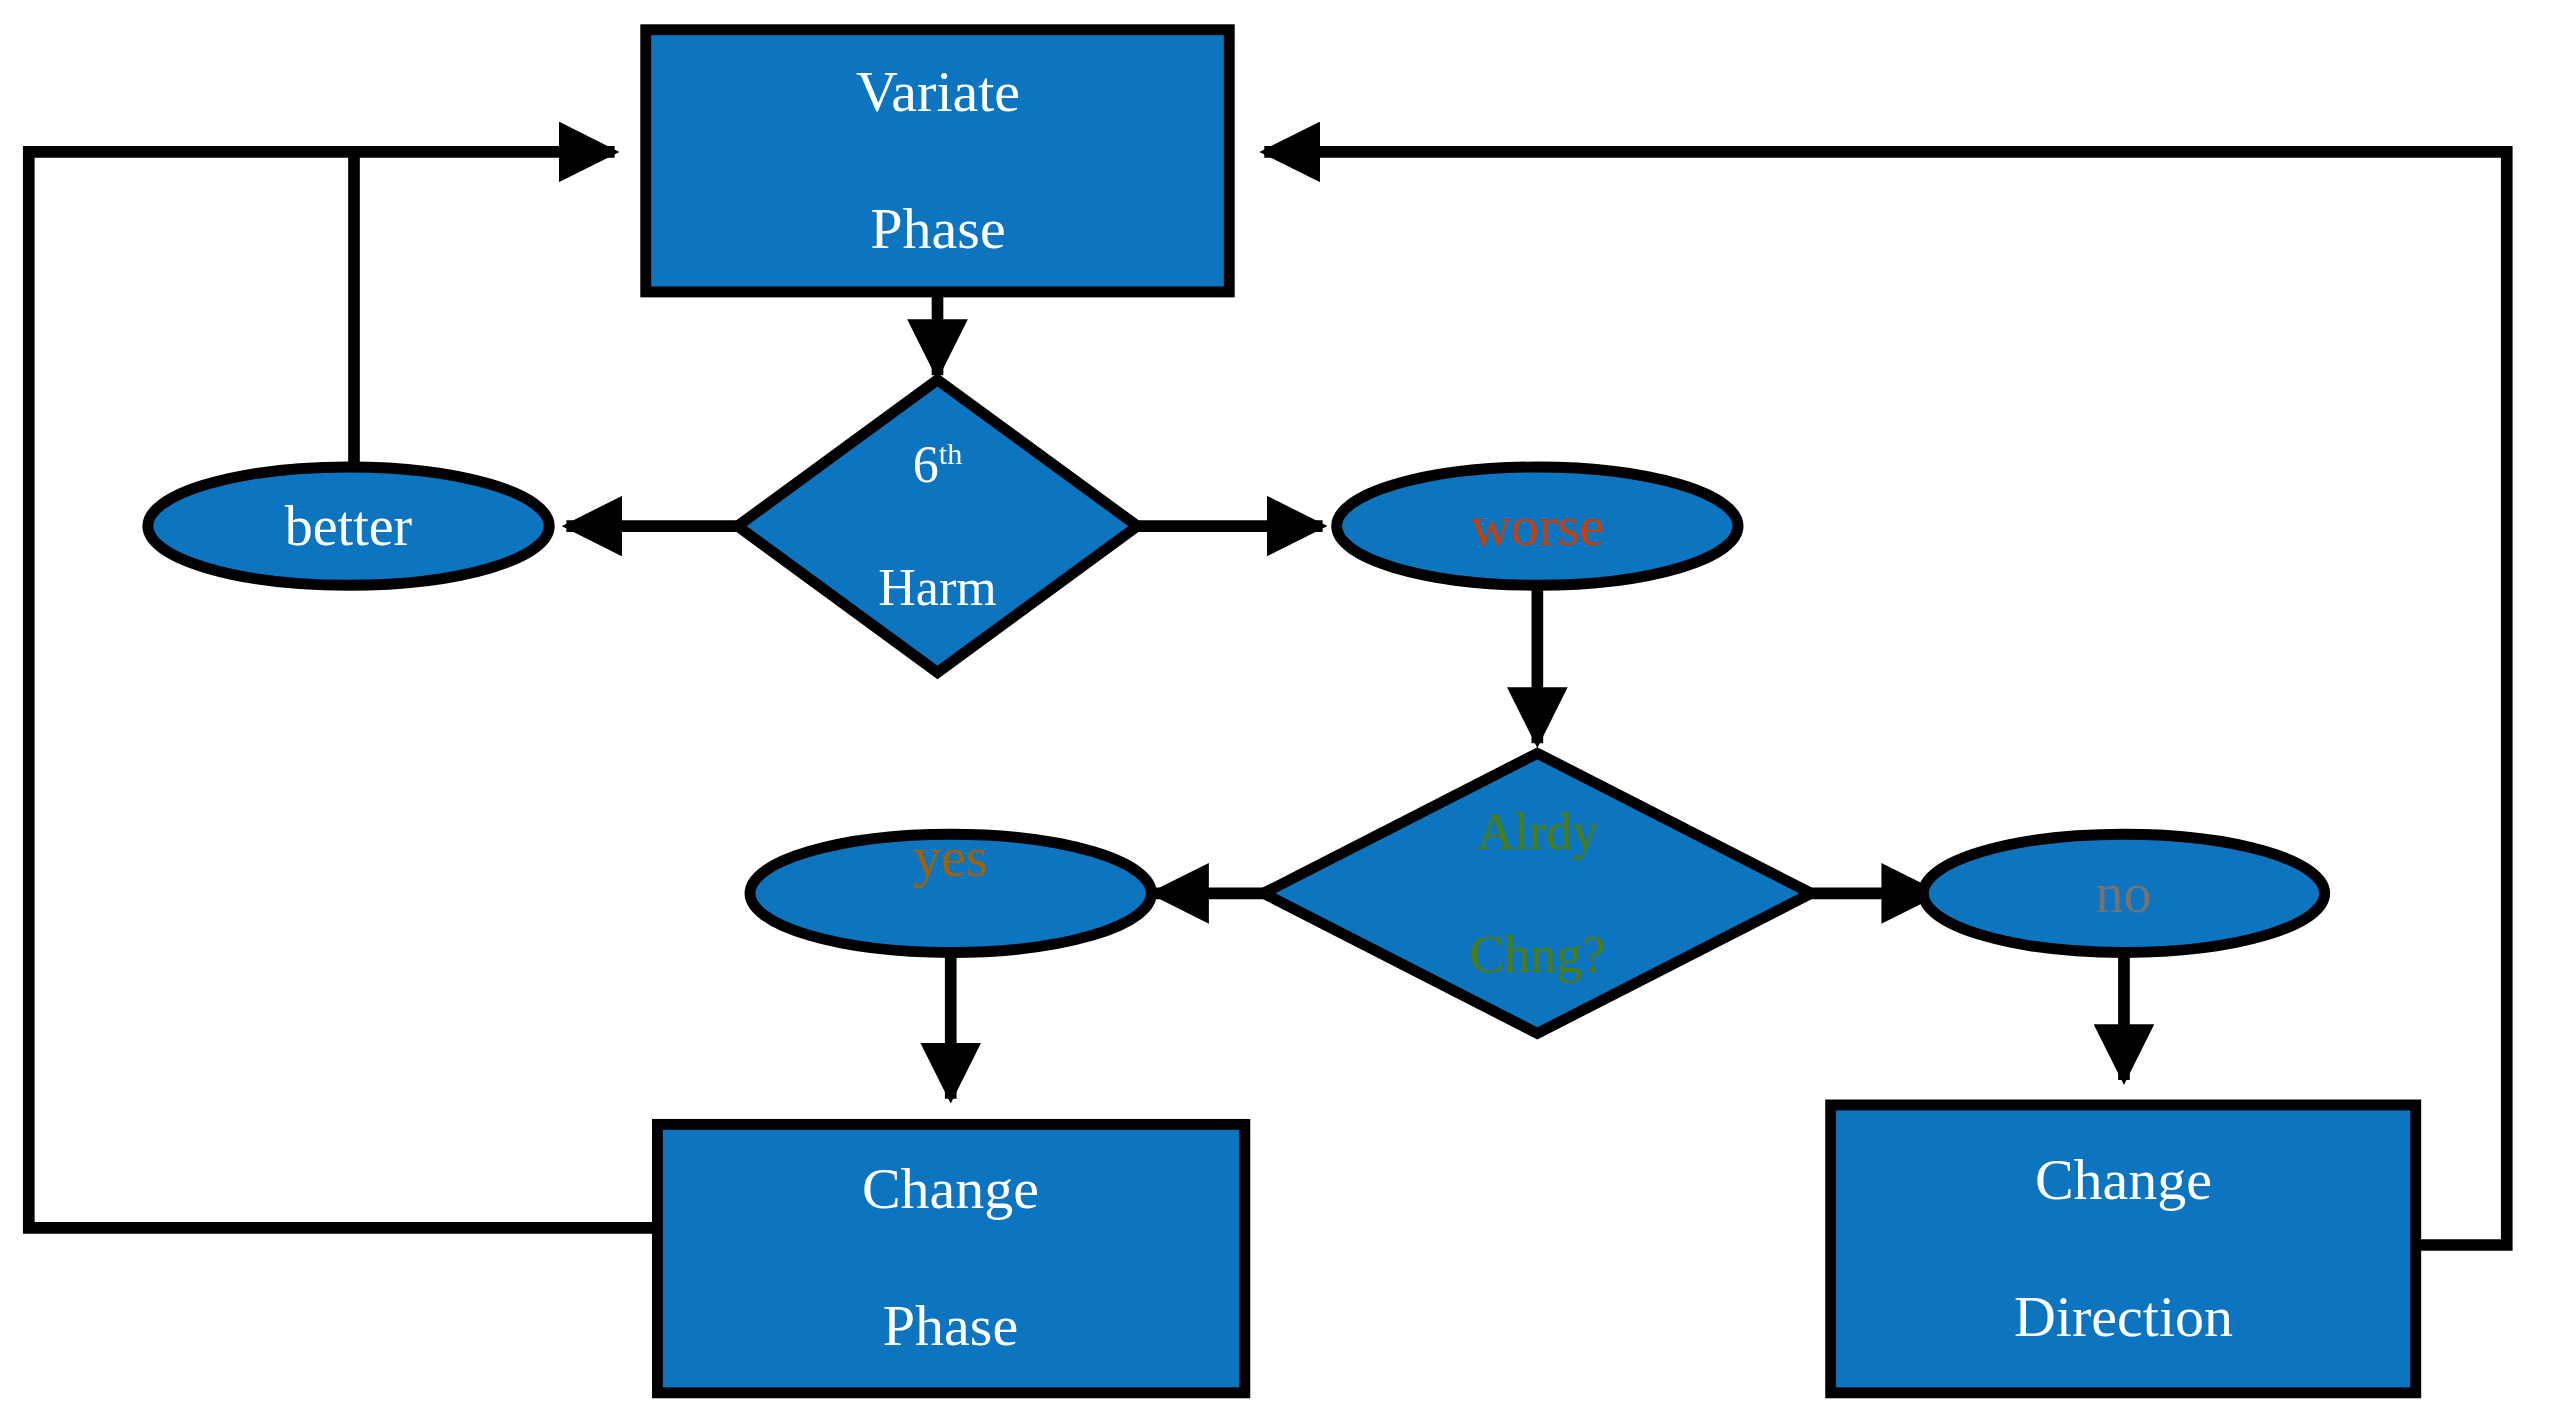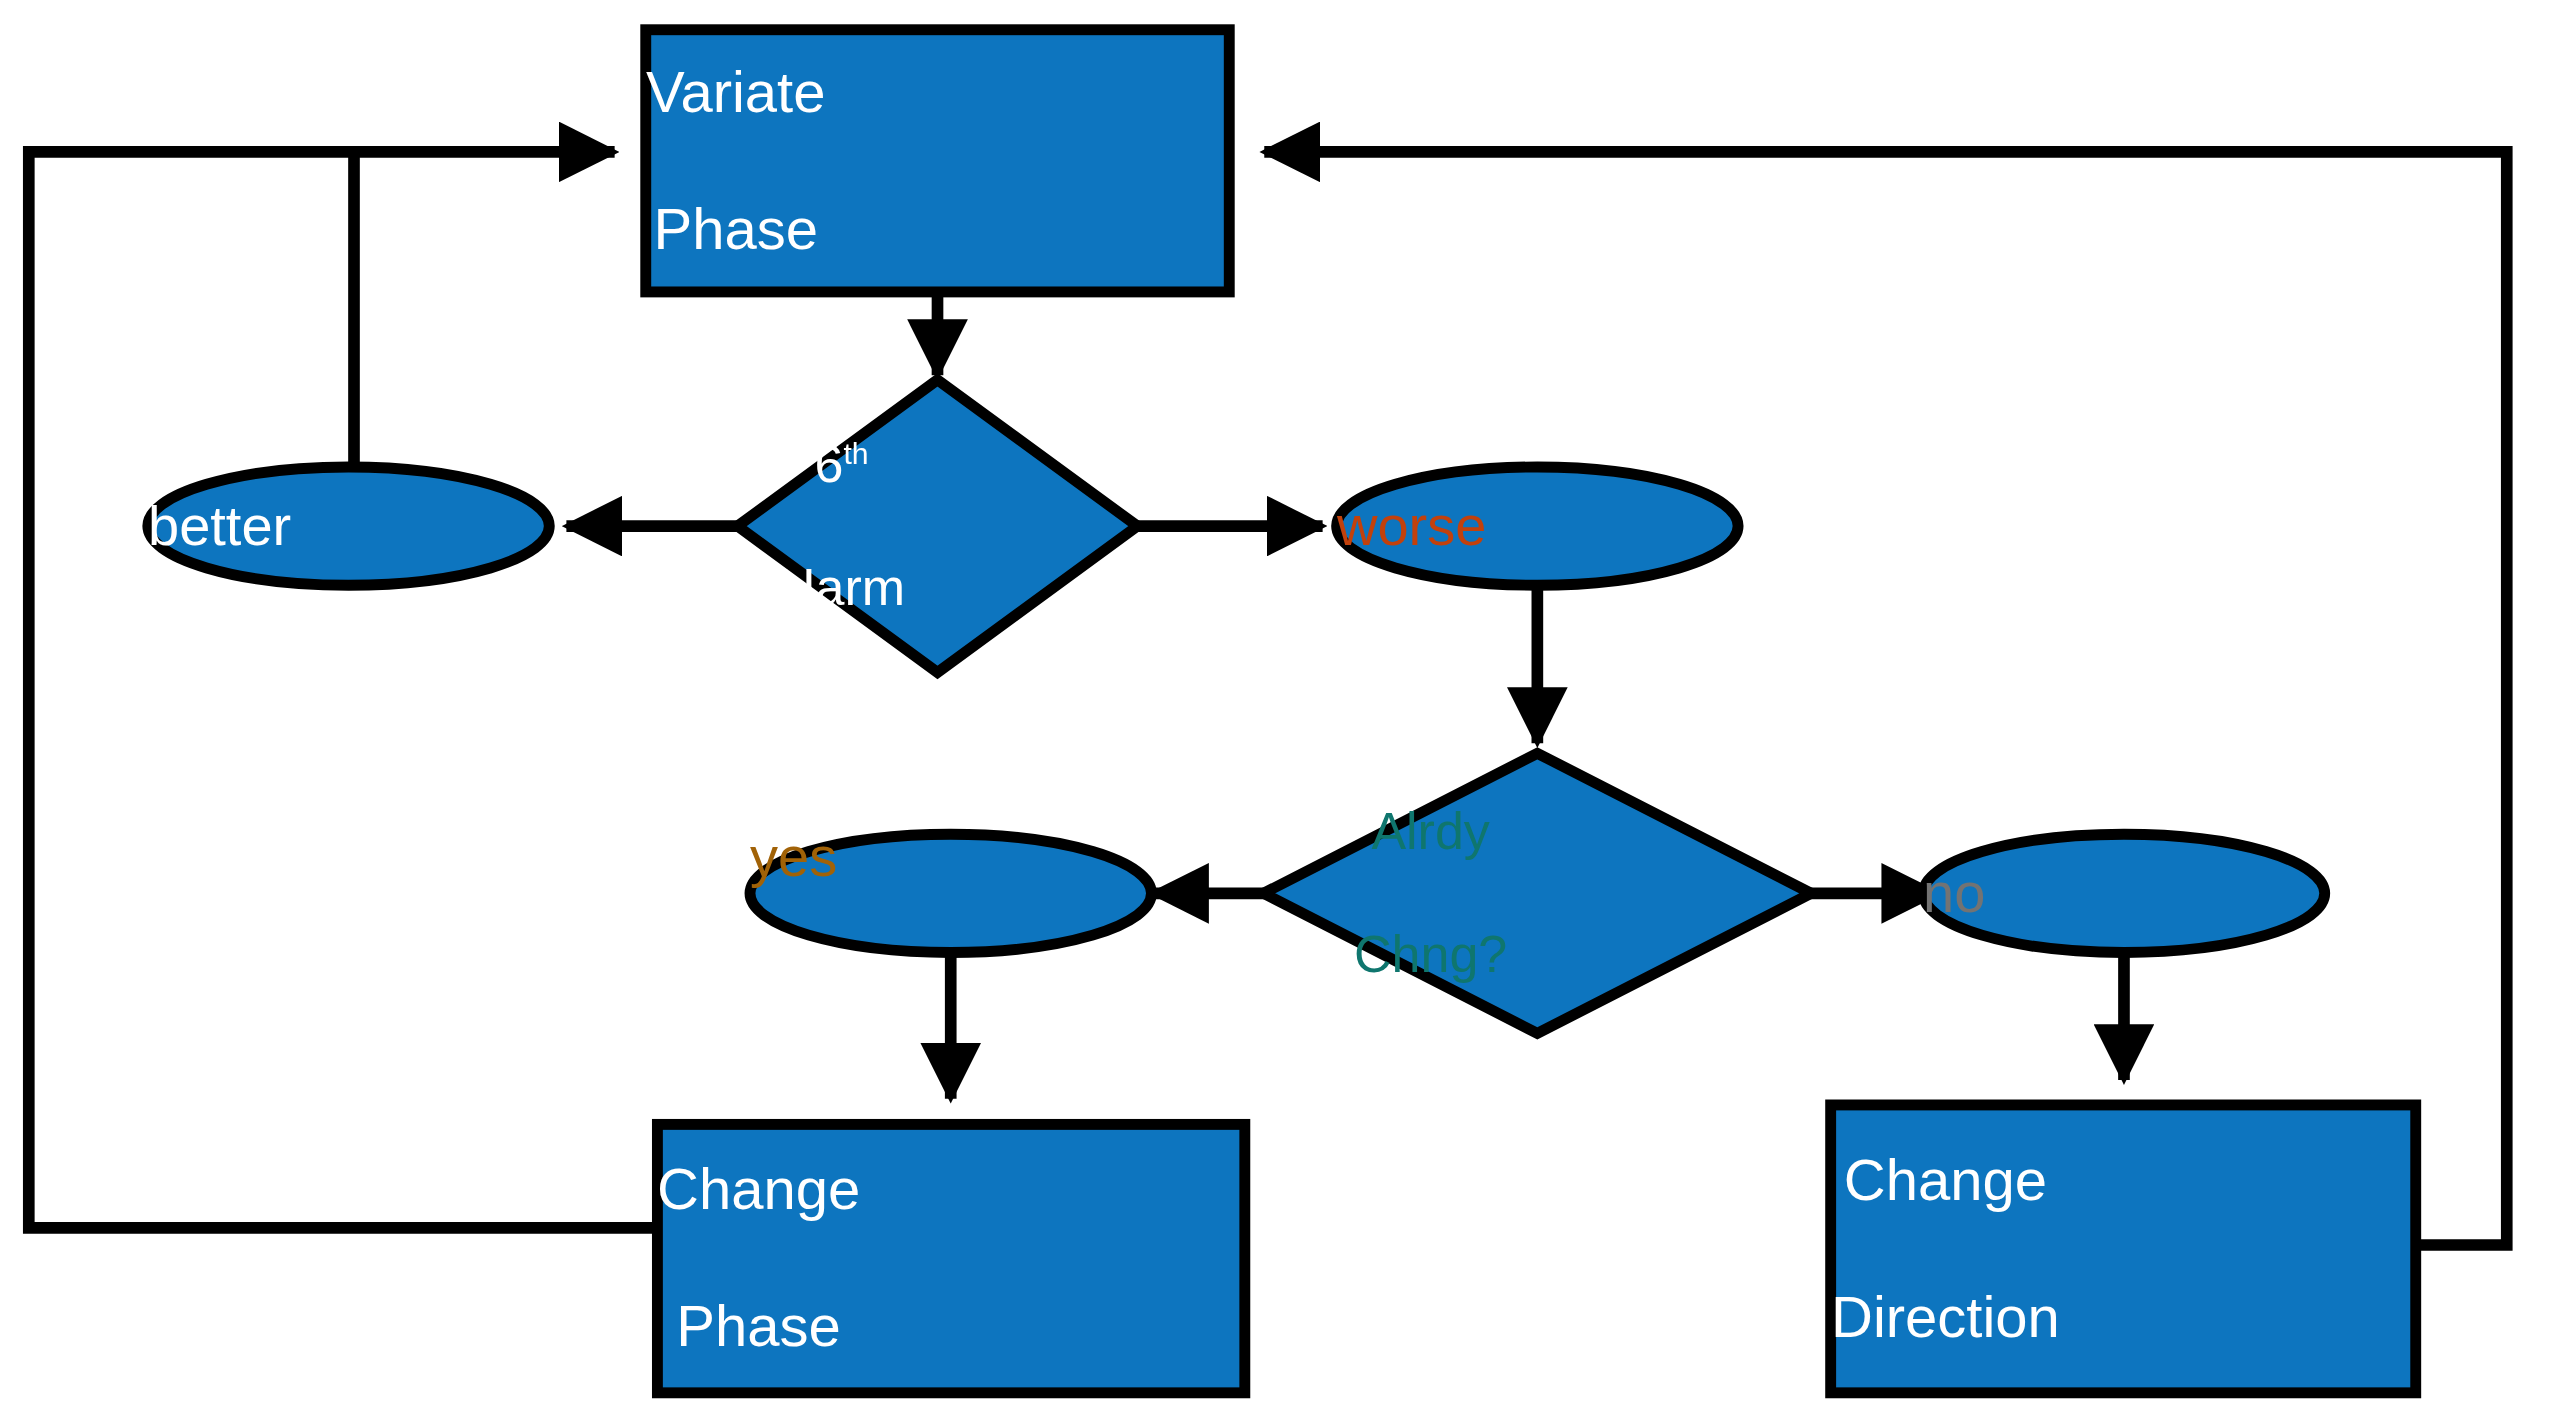--- a/index.html
+++ b/index.html
@@ -22,26 +22,27 @@
     position: absolute;
     left: 0;
     top: 0;
     width: 2576px;
     height: 1421px;
   }
   .node-label {
     position: absolute;
     display: flex;
     align-items: center;
-    justify-content: flex-start;
+    justify-content: center;
     text-align: center;
     color: #ffffff;
     pointer-events: none;
     white-space: pre-line;
     line-height: 1.18;
+    font-family: Liberation Serif, serif;
   }
   .lbl-process {
     font-size: 58px;
   }
   .lbl-decision {
     font-size: 52px;
   }
   .lbl-ellipse {
     font-size: 56px;
   }
@@ -125,21 +126,21 @@
   </div>
 
   <div class="node-label lbl-ellipse" style="left: 148px; top: 467px; width: 401px; height: 118px; color: rgb(255, 255, 255);">
     <span>better</span>
   </div>
 
   <div class="node-label lbl-ellipse" style="left: 1337px; top: 467px; width: 401px; height: 118px; color: #c2410c;">
     <span>worse</span>
   </div>
 
-  <div class="node-label lbl-decision" style="left: 1354px; top: 787px; width: 367px; height: 212px; color: #0f766e;">
+  <div class="node-label lbl-decision" style="left: 1354px; top: 787px; width: 367px; height: 212px; color: #4d7c0f;">
     <div>
       <div>Alrdy</div>
       <div>Chng?</div>
     </div>
   </div>
 
   <div class="node-label lbl-ellipse" style="left: 750px; top: 798px; width: 401px; height: 118px; color: #a16207;">
     <span>yes</span>
   </div>
 

